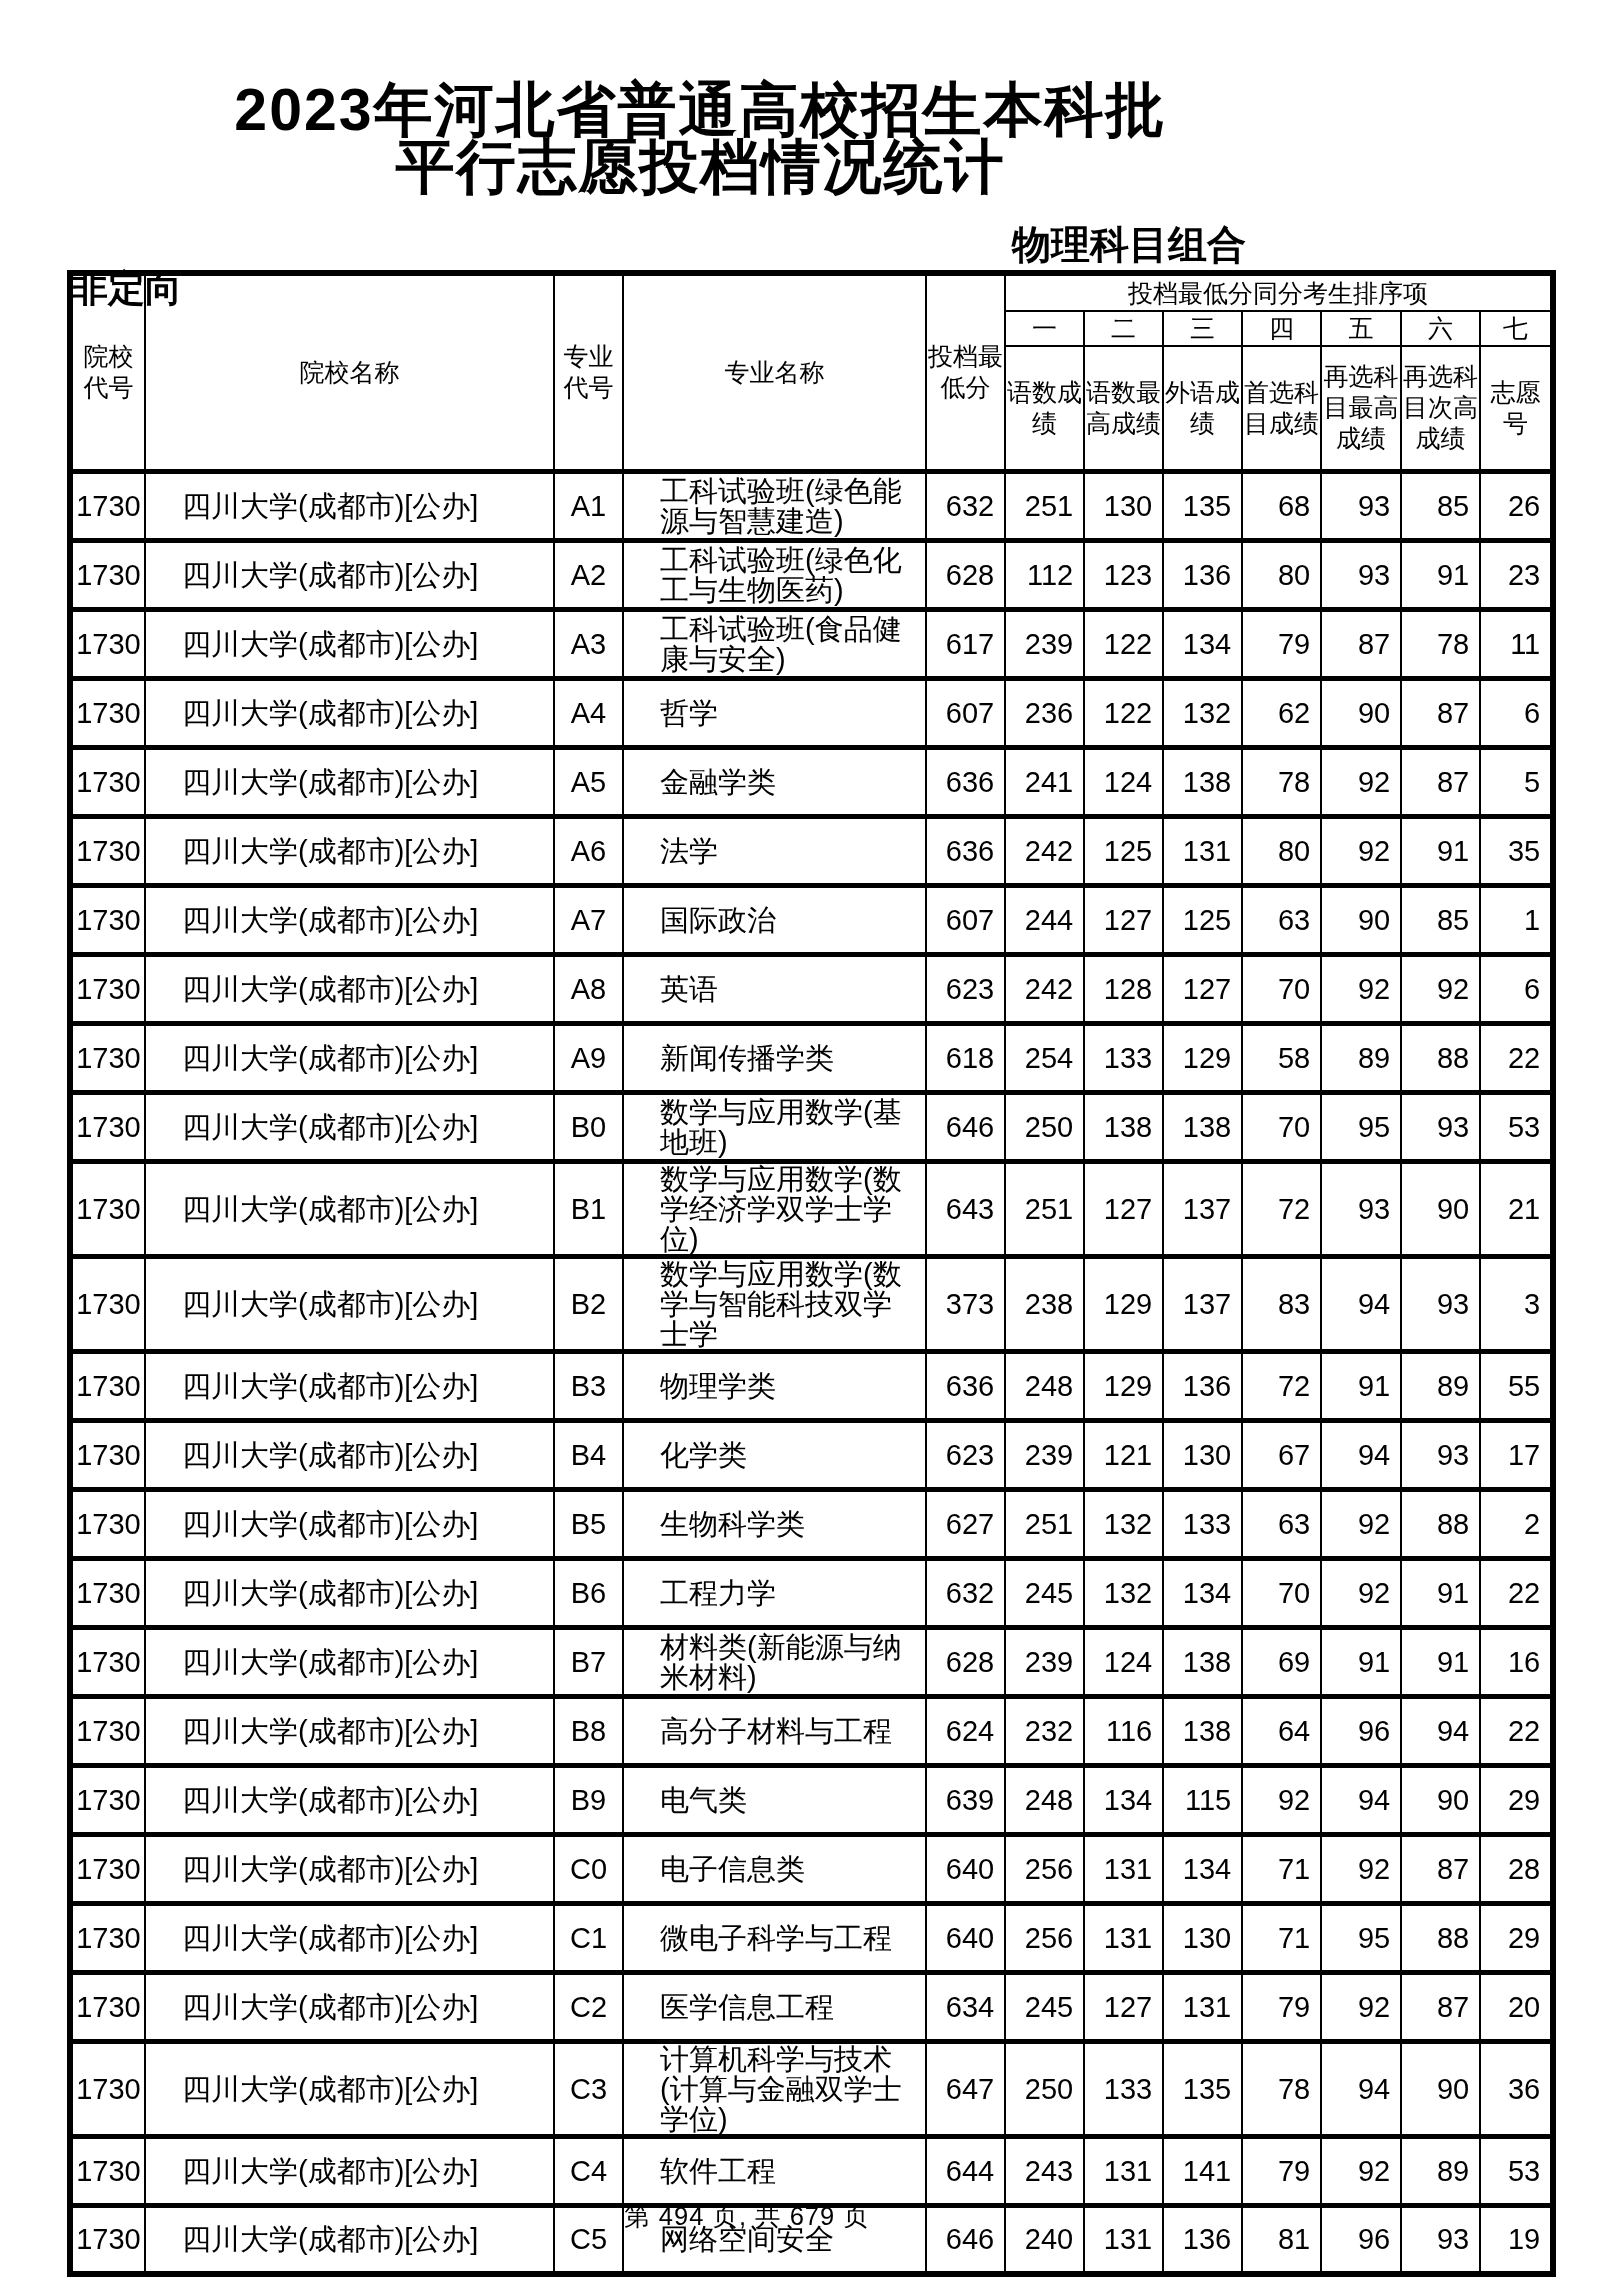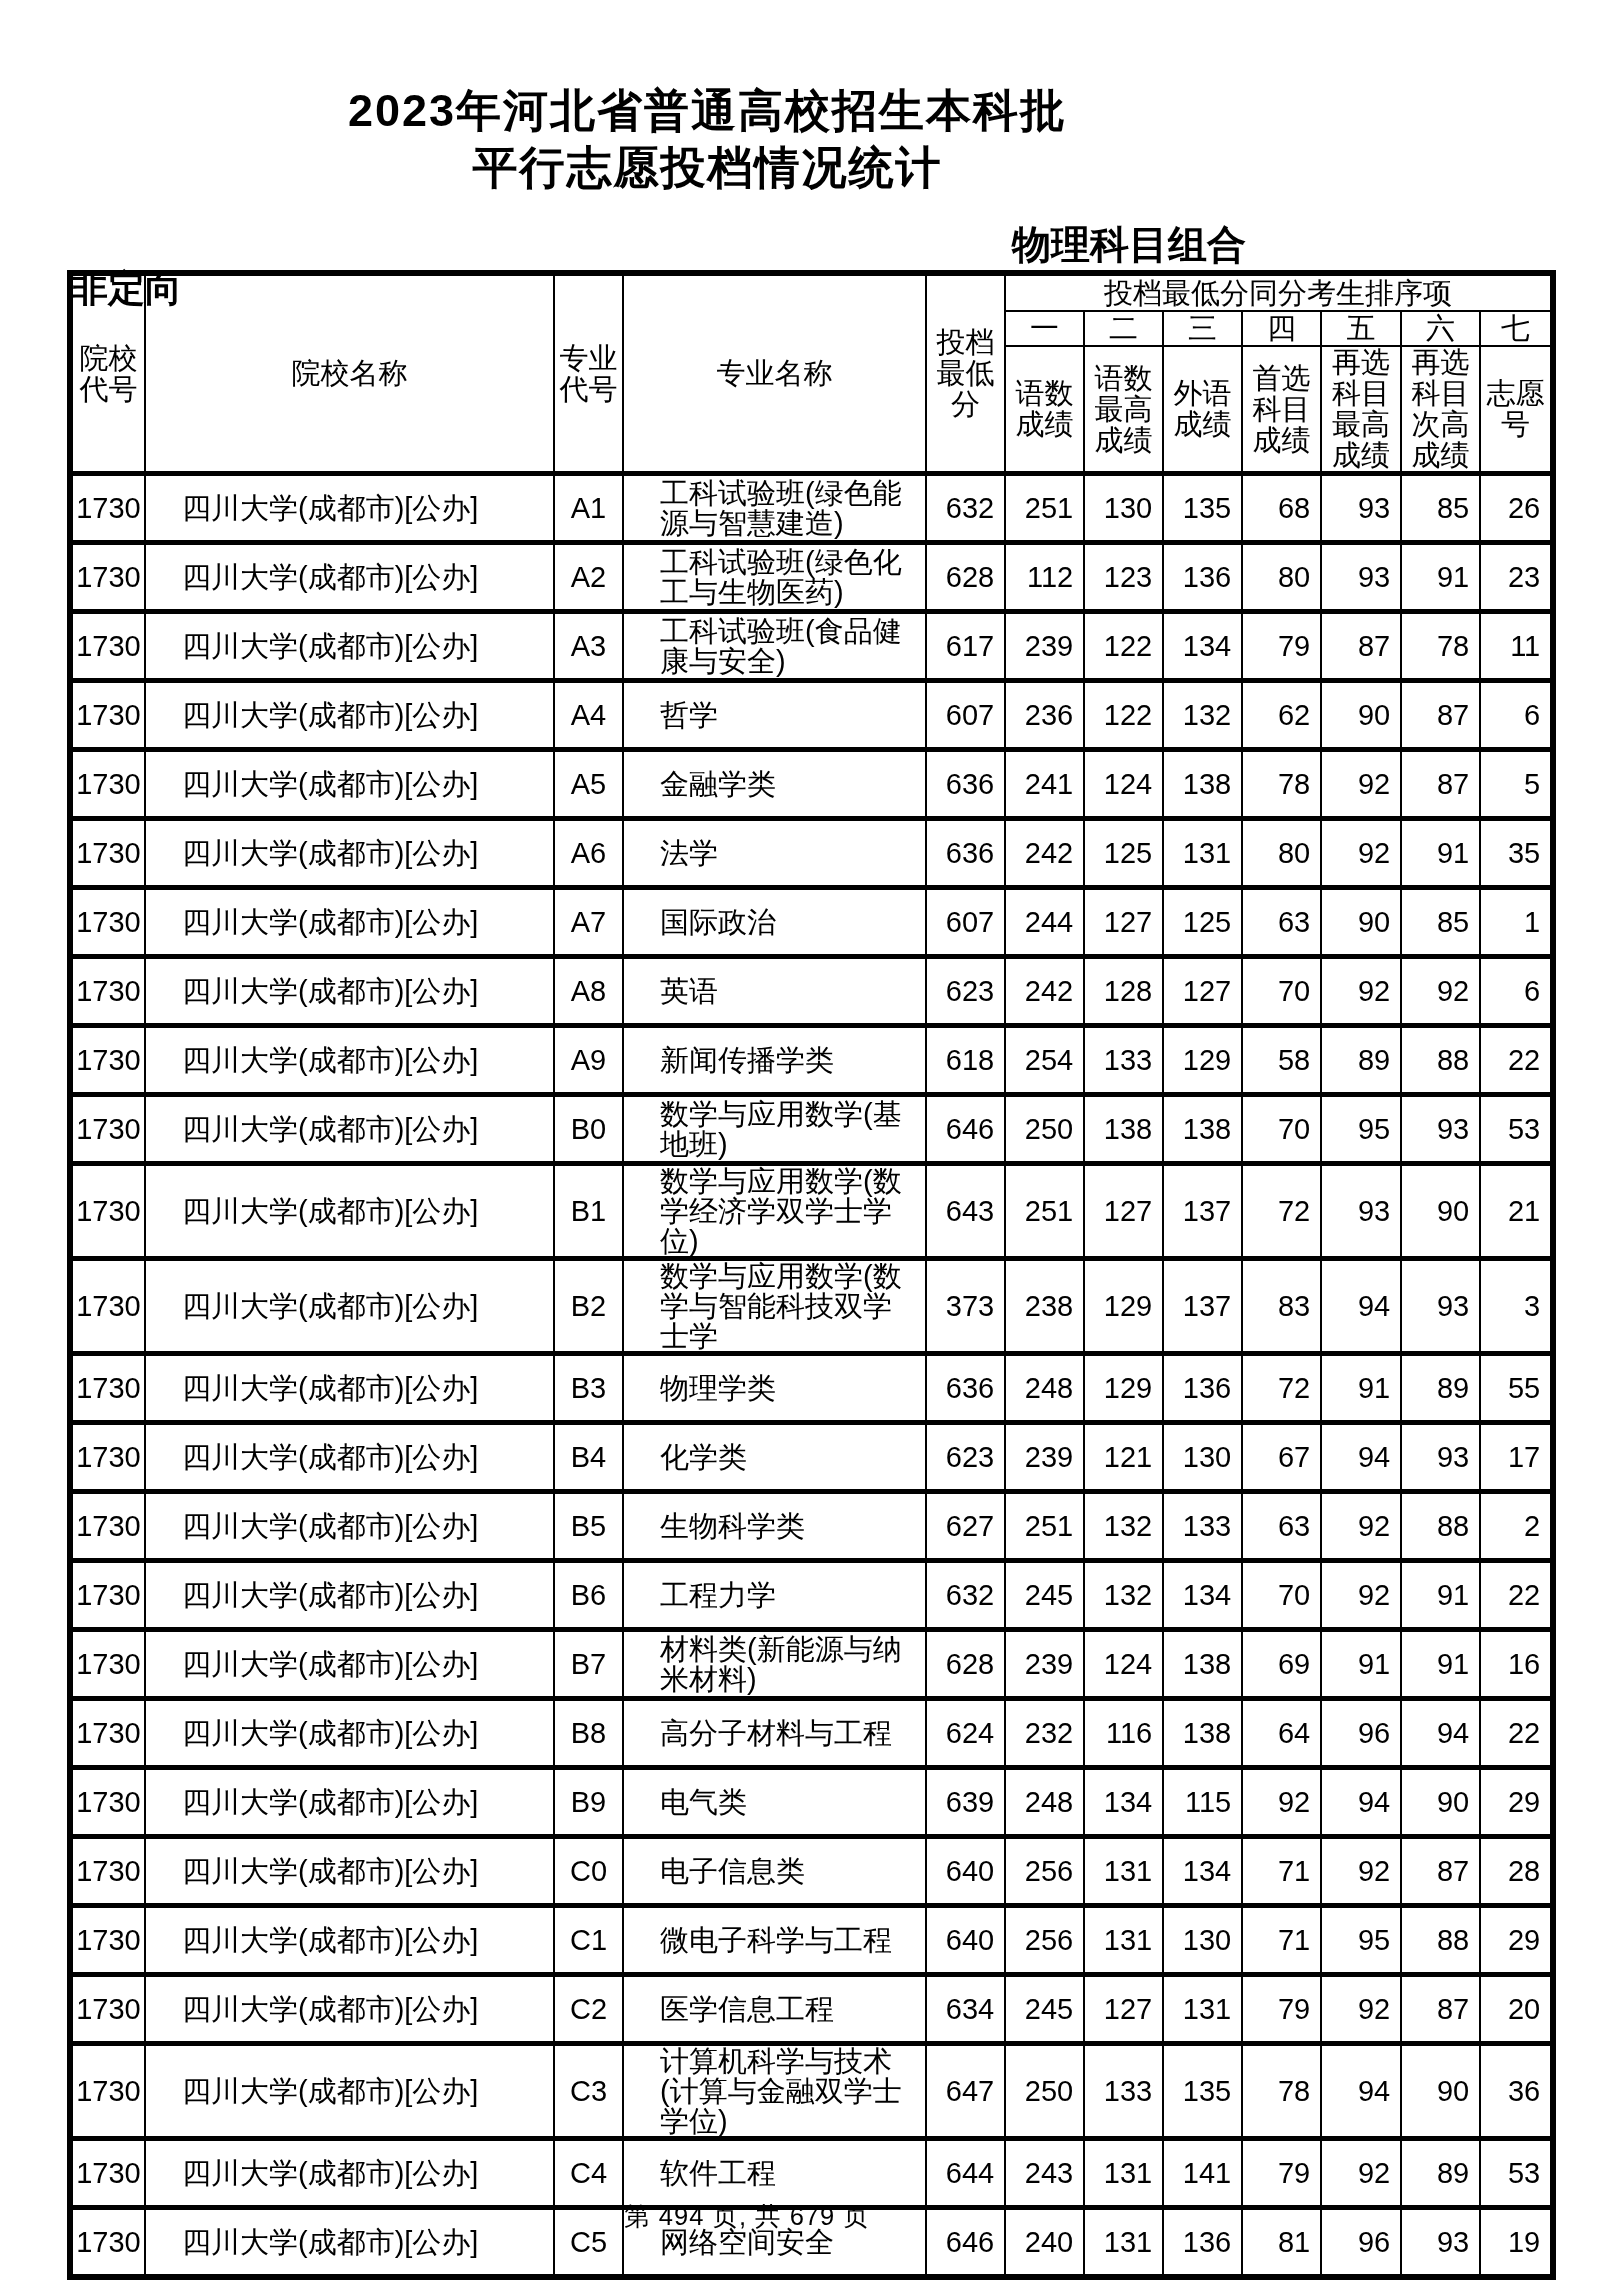--- a/index.html
+++ b/index.html
@@ -4,23 +4,23 @@
 <style>
   * { box-sizing: border-box; }
   html, body { margin: 0; padding: 0; background: #ffffff; }
   body {
     width: 1621px; height: 2293px;
     position: relative;
     font-family: "Liberation Sans", sans-serif;
     color: #000000;
   }
   .doc-title {
-    position: absolute; top: 82px; left: 15px; width: 1385px;
+    position: absolute; top: 82px; left: 8px; width: 1385px;
     text-align: center; font-weight: bold;
-    font-size: 45px; line-height: 57px; letter-spacing: 2px;
+    font-size: 59px; line-height: 57px; letter-spacing: 2px;
     white-space: nowrap;
   }
   .orientation-label {
     position: absolute; top: 220px; left: 71px;
     font-size: 37px; font-weight: bold; margin-top: 44px;
   }
   .subject-combo-label {
     position: absolute; top: 218px; left: 1012px;
     font-size: 39px; font-weight: bold;
   }
@@ -28,21 +28,21 @@
     position: absolute; top: 270px; left: 67px;
     width: 1485px;
     border-collapse: collapse; table-layout: fixed;
     border: 6.9px solid #000;
   }
   .stats th, .stats td {
     border: 2.9px solid #000;
     overflow: hidden;
   }
   .stats th {
-    font-weight: normal; font-size: 29px; line-height: 31px;
+    font-weight: normal; font-size: 25px; line-height: 31px;
     text-align: center; vertical-align: middle; padding: 0;
   }
   .stats thead tr.hrow-group  { height: 38px; }
   .stats thead tr.hrow-nums   { height: 35px; }
   .stats thead tr.hrow-labels { height: 125px; }
   .stats tbody tr { height: 69px; }
   .stats tbody td {
     border-top-width: 5.9px; border-bottom-width: 5.9px;
     font-size: 29px; line-height: 30px;
     vertical-align: middle; padding: 0 5.9px;

